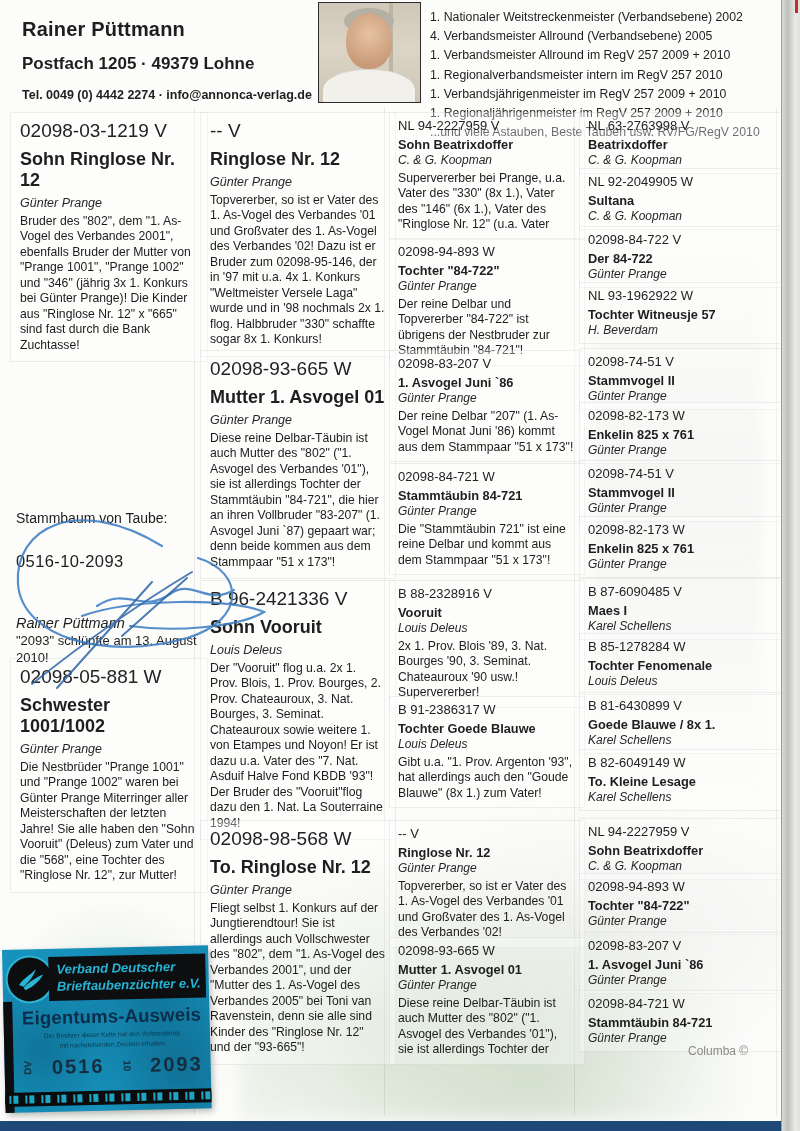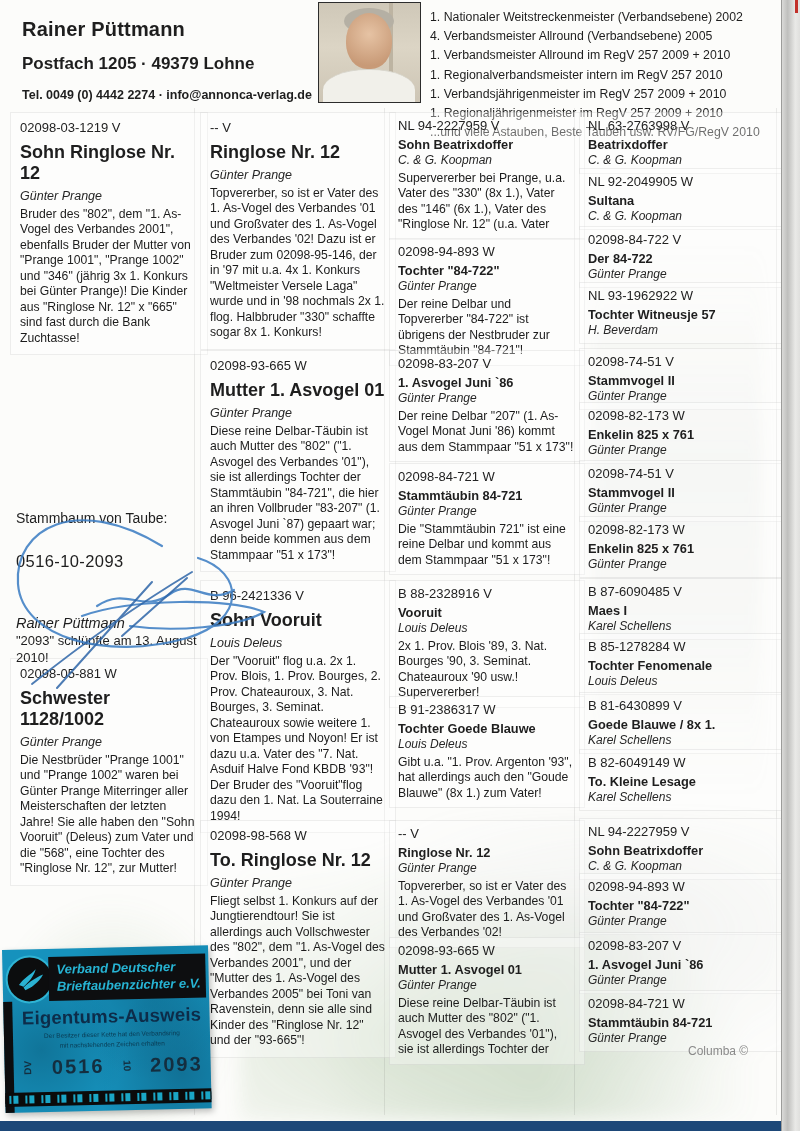--- a/index.html
+++ b/index.html
@@ -30,21 +30,21 @@
   .photo .shirt{position:absolute;left:4px;bottom:-10px;width:92px;height:42px;border-radius:48% 48% 0 0;
                background:#f1f0ea;border-top:1px solid #d8d6cd;}
   .ach{position:absolute;left:430px;top:8px;width:352px;font-size:12.3px;line-height:1.56;z-index:2;}
   
   .cell{position:absolute;z-index:2;padding:7px 9px 8px;border:1px solid rgba(100,100,100,.10);
         background:rgba(255,255,255,.35);}
   .g1{left:10px;width:178px;}
   .g2{left:200px;width:176px;}
   .g3{left:389px;width:178px;}
   .g4{left:579px;width:192px;}
-  .ring{font-size:13px;color:#222;}
+  .ring{font-size:19px;color:#222;}
   .bird{font-size:18px;font-weight:bold;margin-top:7px;}
   .breeder{font-size:12.5px;font-style:italic;margin-top:5px;color:#262626;}
   .body{font-size:12.2px;margin-top:4px;line-height:1.27;color:#1c1c1c;}
   .sm{padding:5px 8px 6px;}
   .sm .ring{font-size:13px;}
   .sm .bird{font-size:12.8px;margin-top:4px;}
   .sm .breeder{font-size:12px;margin-top:1px;}
   
   .note{position:absolute;left:16px;top:482px;width:182px;z-index:3;}
   .note .label{font-size:14px;margin-top:28px;}
@@ -138,21 +138,21 @@
     </g>
     <g fill="none" stroke="#2f66a8" stroke-width="2" stroke-linecap="round" opacity="0.85">
       <path d="M30,198 C90,150 150,110 190,86"></path>
       <path d="M55,202 L150,96"></path>
       <path d="M120,150 L185,92"></path>
     </g>
   </svg>
 
   <div class="cell g1" style="top:658px">
     <div class="ring">02098-05-881 W</div>
-    <div class="bird">Schwester 1128/1002</div>
+    <div class="bird">Schwester 1001/1002</div>
     <div class="breeder">Günter Prange</div>
     <div class="body">Die Nestbrüder "Prange 1001" und "Prange 1002" waren bei Günter Prange Miterringer aller Meisterschaften der letzten Jahre! Sie alle haben den "Sohn Vooruit" (Deleus) zum Vater und die "568", eine Tochter des "Ringlose Nr. 12", zur Mutter!</div>
   </div>
 
   <div class="cell g2" style="top:112px">
     <div class="ring">-- V</div>
     <div class="bird">Ringlose Nr. 12</div>
     <div class="breeder">Günter Prange</div>
     <div class="body">Topvererber,  so ist er Vater des 1. As-Vogel des Verbandes '01 und Großvater des 1. As-Vogel des Verbandes '02! Dazu ist er Bruder zum 02098-95-146, der in '97 mit u.a. 4x 1. Konkurs "Weltmeister Versele Laga" wurde und in '98 nochmals 2x 1. flog. Halbbruder "330" schaffte sogar 8x 1. Konkurs!</div>
   </div>

